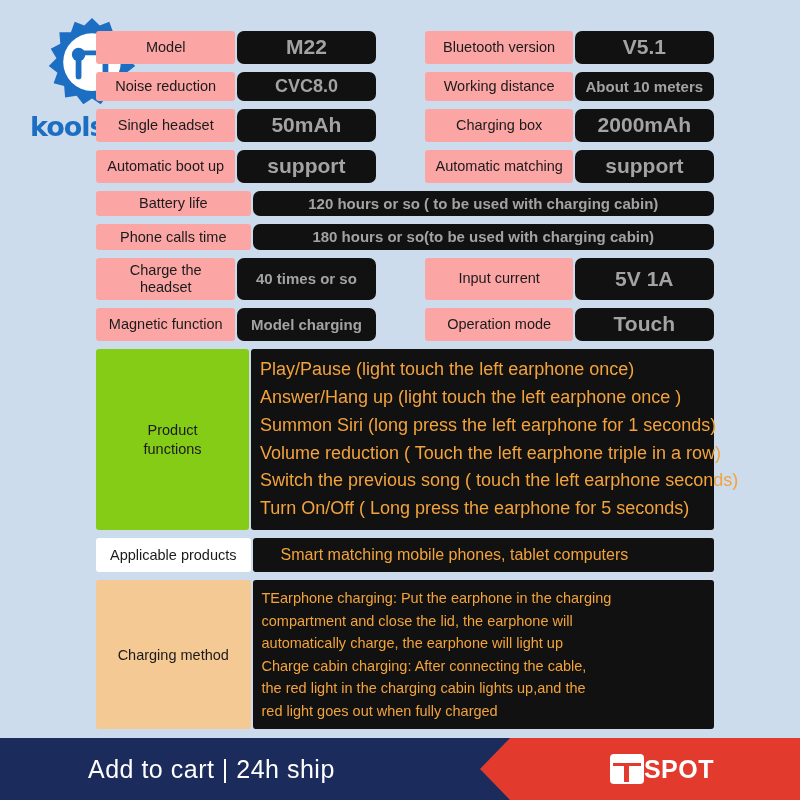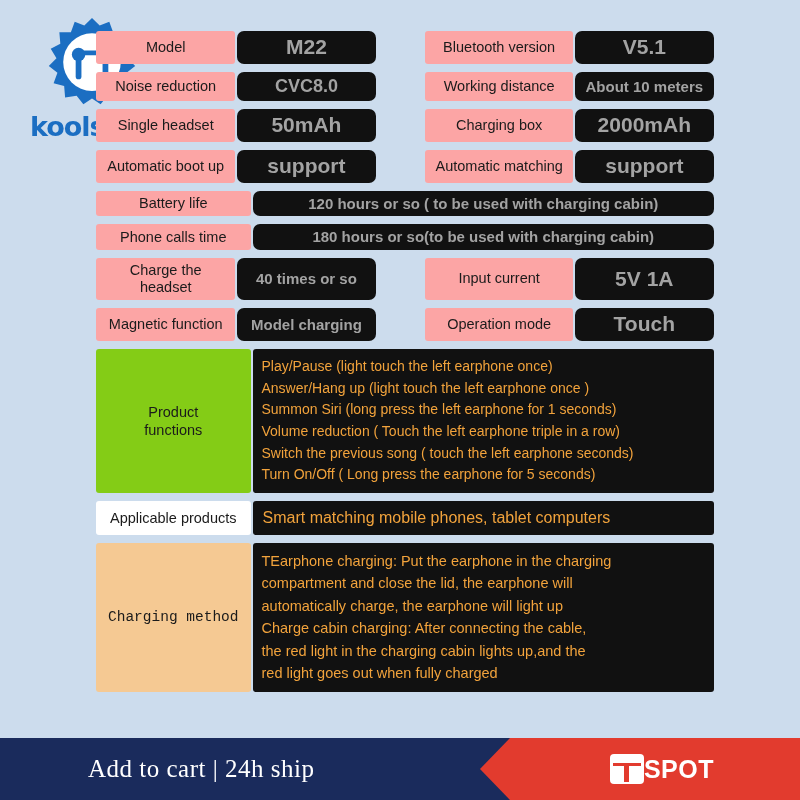--- a/index.html
+++ b/index.html
@@ -107,21 +107,21 @@
     text-align: center;
     line-height: 1.25;
   }
   .func-value {
     width: 463px;
     background: #111111;
     color: #f2a33c;
     border-radius: 3px;
     padding: 7px 0 7px 9px;
     box-sizing: border-box;
-    font-size: 14px;
+    font-size: 18px;
     line-height: 1.55;
     text-align: left;
   }
   .func-value div { white-space: nowrap; }
 
   
   .applic-label {
     width: 155px;
     background: #ffffff;
     color: #1b1b1b;
@@ -131,34 +131,33 @@
     padding: 6px 4px;
     box-sizing: border-box;
   }
   .applic-value {
     width: 463px;
     background: #111111;
     color: #f2a33c;
     font-size: 16px;
     display: flex; align-items: center; justify-content: flex-start;
     border-radius: 3px;
-    padding: 8px 0 8px 10px;
+    padding: 8px 0 8px 28px;
     box-sizing: border-box;
   }
 
   
   .charge-label {
     width: 155px;
     background: #f5c993;
     color: #1b1b1b;
     font-size: 14.5px;
     display: flex; align-items: center; justify-content: center;
     border-radius: 3px;
     text-align: center;
-    font-family: Liberation Mono, monospace;
   }
   .charge-value {
     width: 463px;
     background: #111111;
     color: #f2a33c;
     border-radius: 3px;
     padding: 7px 0 7px 9px;
     box-sizing: border-box;
     font-size: 14.5px;
     line-height: 1.55;
@@ -212,21 +211,20 @@
     position: absolute;
     left: 88px;
     top: 0;
     height: 62px;
     display: flex;
     align-items: center;
     color: #ffffff;
     font-size: 25px;
     letter-spacing: 0.5px;
     z-index: 3;
-    font-family: Liberation Serif, serif;
   }
   .spot-wrap {
     position: absolute;
     right: 86px;
     top: 0;
     height: 62px;
     display: flex;
     align-items: center;
     z-index: 3;
   }

